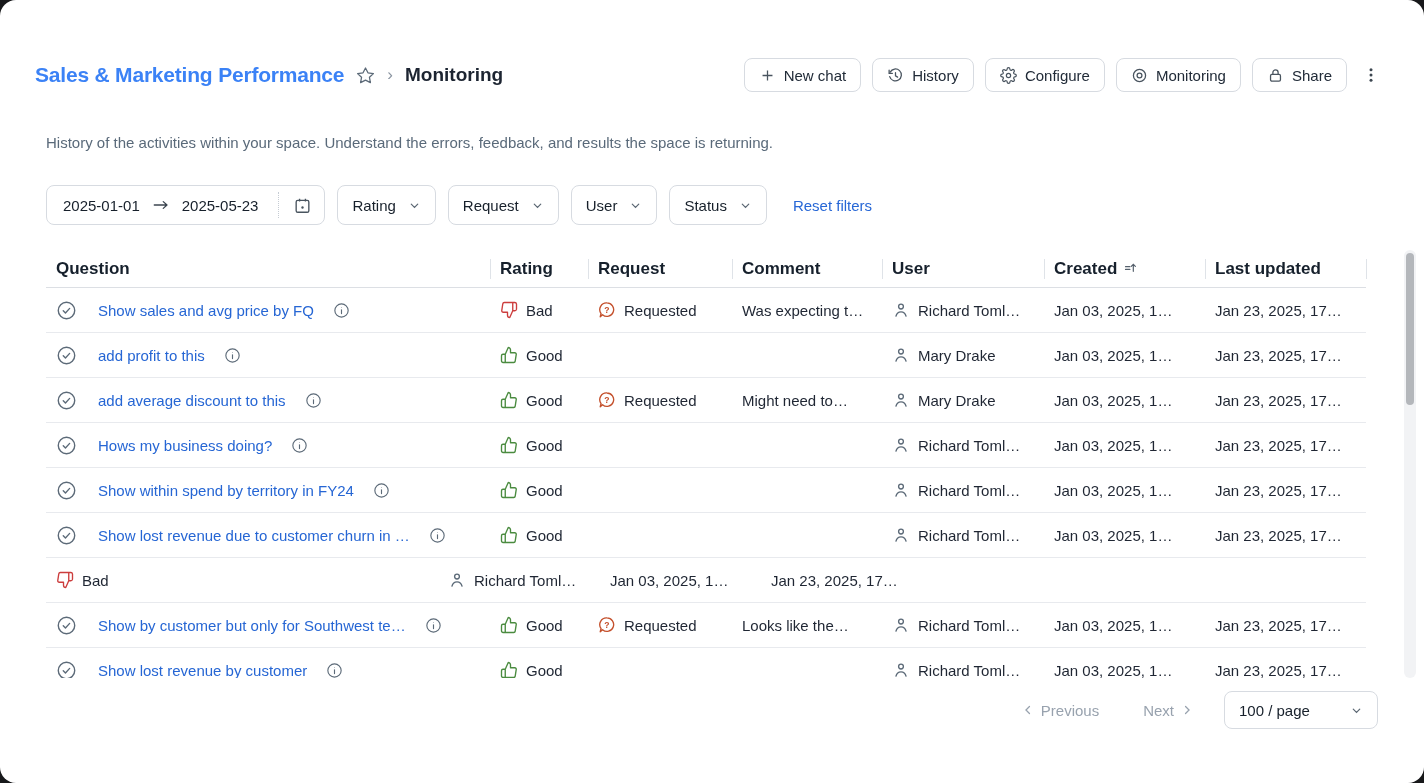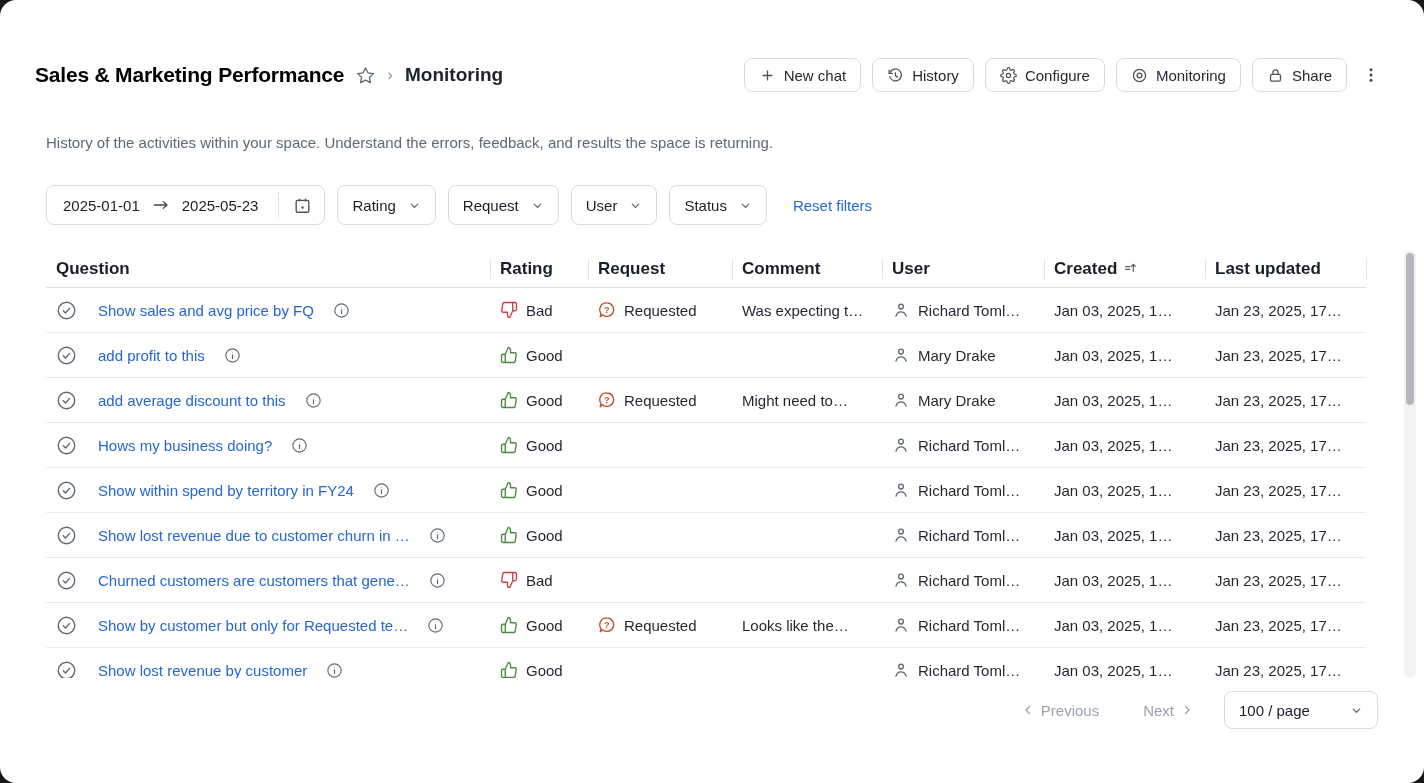--- a/index.html
+++ b/index.html
@@ -3,21 +3,21 @@
 <meta charset="utf-8">
 <style>
   * { margin:0; padding:0; box-sizing:border-box; }
   html,body { width:1424px; height:783px; background:#17181a; }
   body { font-family:"Liberation Sans","DejaVu Sans",sans-serif; }
   .page { width:1424px; height:783px; background:#ffffff; border-radius:16px; overflow:hidden; position:relative; }
 
   
   .topbar { display:flex; align-items:center; justify-content:space-between; padding:58px 40px 0 35px; }
   .crumbs { display:flex; align-items:center; gap:10px; }
-  .title { font-size:21px; font-weight:700; color:#000000; letter-spacing:-0.2px; }
+  .title { font-size:21px; font-weight:700; color:#3b82f6; letter-spacing:-0.2px; }
   .star-btn { display:flex; align-items:center; color:#5c6a78; cursor:pointer; margin-left:2px; }
   .crumb-sep { color:#8b95a1; font-size:17px; margin:0 2px; }
   .section-title { font-size:19px; font-weight:700; color:#1c2431; }
   .actions { display:flex; align-items:center; gap:11px; }
   .btn { display:flex; align-items:center; gap:8px; height:34px; padding:0 14px; background:#fff;
          border:1px solid #d7dbe1; border-radius:8px; font-size:15px; color:#212b38; cursor:pointer; }
   .btn svg { color:#49545f; }
   .kebab { border:none; background:none; padding:0 4px; display:flex; align-items:center; cursor:pointer; color:#3c4650; }
 
   
@@ -468,36 +468,20 @@
                 <circle cx="12" cy="7.4" r="3.2"></circle>
                 <path d="M5.3 20.2c.9-3.8 3.5-5.8 6.7-5.8s5.8 2 6.7 5.8"></path>
               </svg>
         </span>
         <span class="trunc">Richard Toml…</span>
       </div>
       <div class="cell col-cr trunc">Jan 03, 2025, 1…</div>
       <div class="cell col-lu trunc">Jan 23, 2025, 17…</div>
     </div>
         <div class="row">
-      <div class="cell q-cell col-q">
-        <span class="check-ic">
-          <svg width="21" height="21" viewBox="0 0 24 24" fill="none" stroke="currentColor" stroke-width="1.6" stroke-linecap="round" stroke-linejoin="round">
-                <circle cx="12" cy="12" r="9.4"></circle>
-                <path d="M8.3 12.3l2.5 2.5 4.8-5.2"></path>
-              </svg>
-        </span>
-        <span class="q-link trunc">Churned customers are customers that gene…</span>
-        <span class="info-ic">
-          <svg width="17" height="17" viewBox="0 0 24 24" fill="none" stroke="currentColor" stroke-width="1.6">
-                <circle cx="12" cy="12" r="9.4"></circle>
-                <path d="M12 11v5.4" stroke-linecap="round"></path>
-                <circle cx="12" cy="7.6" r="0.6" fill="currentColor" stroke="none"></circle>
-              </svg>
-        </span>
-      </div>
       <div class="cell rating-cell col-ra bad">
 
         <span class="thumb-down" style="display:flex">
           <svg width="18" height="18" viewBox="0 0 24 24" fill="none" stroke="currentColor" stroke-width="1.8" stroke-linecap="round" stroke-linejoin="round">
                 <path d="M10 15v4a3 3 0 0 0 3 3l4-9V2H5.72a2 2 0 0 0-2 1.7l-1.38 9a2 2 0 0 0 2 2.3zm7-13h2.67A2.31 2.31 0 0 1 22 4v7a2.31 2.31 0 0 1-2.33 2H17"></path>
               </svg>
         </span>
         <span>Bad</span>
       </div>
       <div class="cell col-re"></div>
@@ -515,21 +499,21 @@
       <div class="cell col-lu trunc">Jan 23, 2025, 17…</div>
     </div>
         <div class="row">
       <div class="cell q-cell col-q">
         <span class="check-ic">
           <svg width="21" height="21" viewBox="0 0 24 24" fill="none" stroke="currentColor" stroke-width="1.6" stroke-linecap="round" stroke-linejoin="round">
                 <circle cx="12" cy="12" r="9.4"></circle>
                 <path d="M8.3 12.3l2.5 2.5 4.8-5.2"></path>
               </svg>
         </span>
-        <span class="q-link trunc">Show by customer but only for Requested te…</span>
+        <span class="q-link trunc">Show by customer but only for Southwest te…</span>
         <span class="info-ic">
           <svg width="17" height="17" viewBox="0 0 24 24" fill="none" stroke="currentColor" stroke-width="1.6">
                 <circle cx="12" cy="12" r="9.4"></circle>
                 <path d="M12 11v5.4" stroke-linecap="round"></path>
                 <circle cx="12" cy="7.6" r="0.6" fill="currentColor" stroke="none"></circle>
               </svg>
         </span>
       </div>
       <div class="cell rating-cell col-ra good">
         <span class="thumb-up" style="display:flex">

